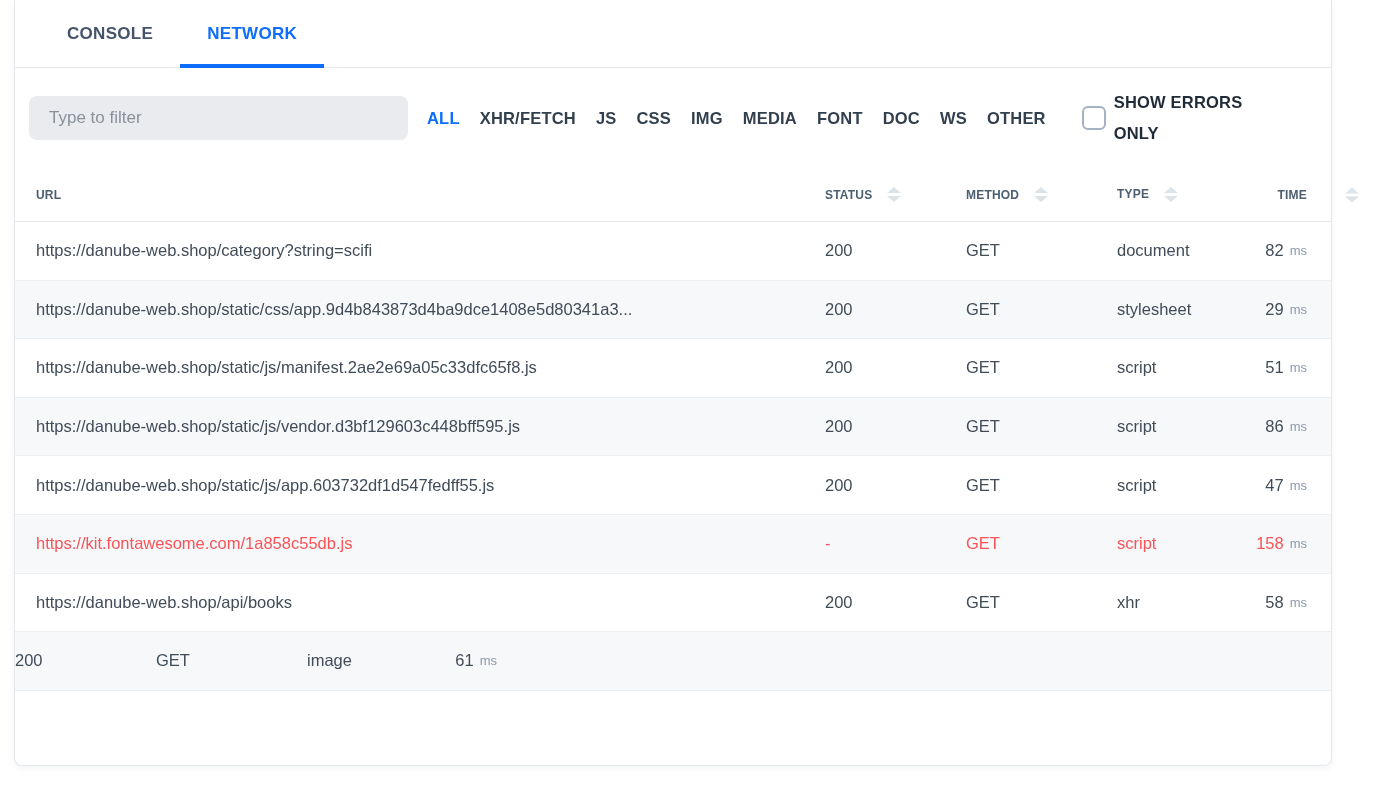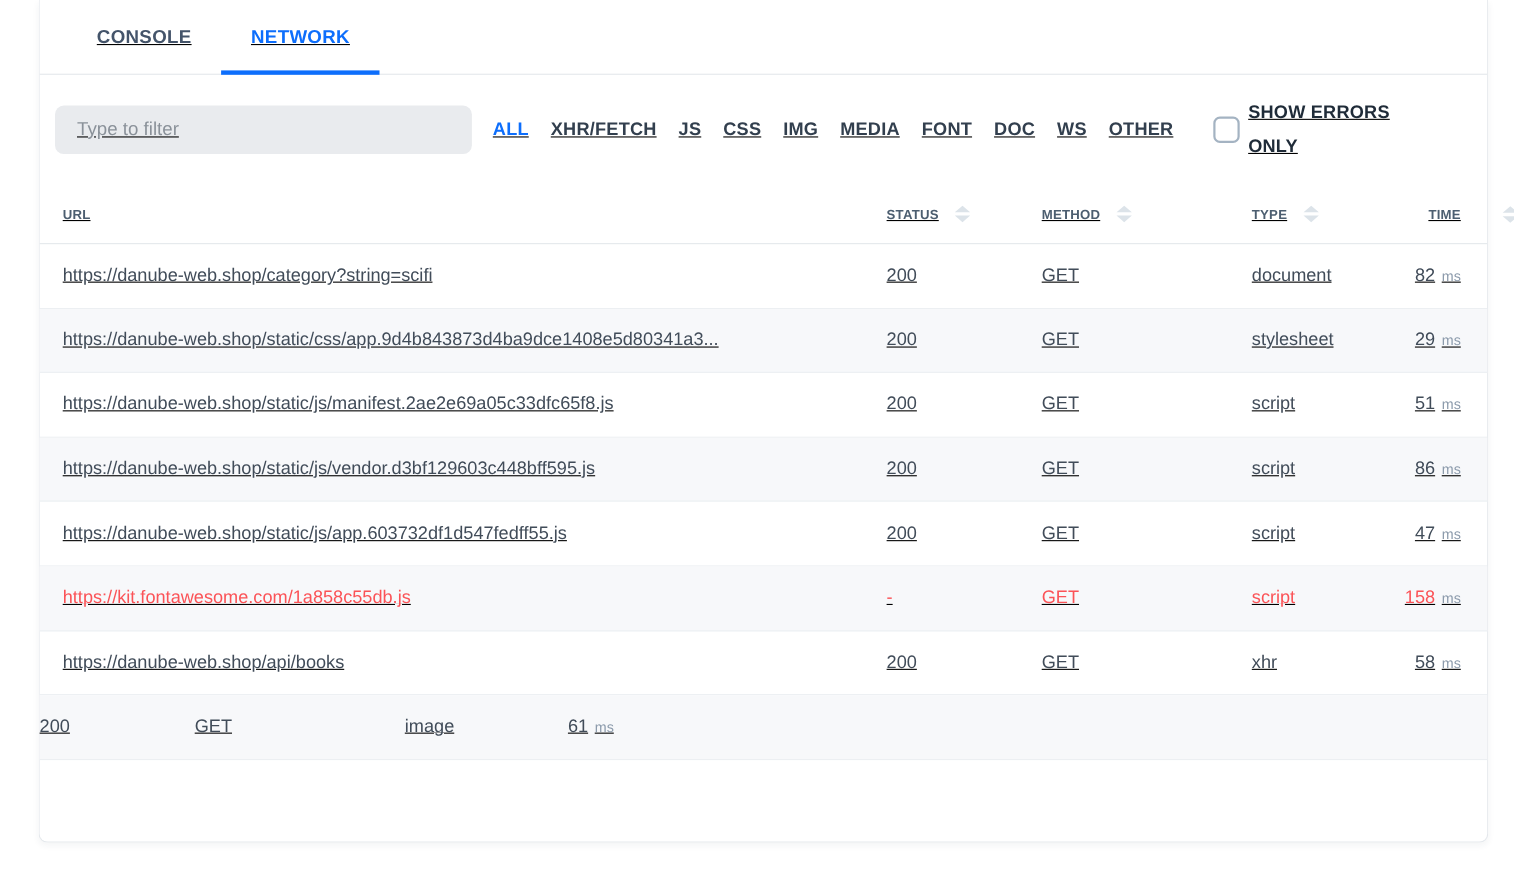--- a/index.html
+++ b/index.html
@@ -13,28 +13,27 @@
     --stripe:#f7f8fa;
     --border:#e4e8ec;
     --row-border:#eceff2;
     --sorticon:#dce3e9;
     --input-bg:#e9ebee;
   }
   *{margin:0;padding:0;box-sizing:border-box;}
   html,body{width:1376px;height:798px;background:#ffffff;font-family:"Liberation Sans", sans-serif;overflow:hidden;}
 
   .panel{
-    position:absolute;top:0;left:35px;width:1318px;height:766px;
+    position:absolute;top:0;left:14px;width:1318px;height:766px;
     background:#fff;
     border-left:1px solid var(--border);
     border-right:1px solid var(--border);
     border-bottom:1px solid var(--border);
     border-radius:0 0 8px 8px;
     box-shadow:0 3px 6px rgba(30,50,80,0.05);
-    text-decoration:underline;
   }
 
   
   .tabbar{height:68px;display:flex;align-items:stretch;padding-left:25px;border-bottom:1px solid var(--border);}
   .tab{display:flex;align-items:center;padding:0 27px;position:relative;
        font-size:17px;font-weight:700;letter-spacing:.3px;color:var(--tab-inactive);cursor:pointer;}
   .tab.active{color:var(--accent);}
   .tab.active::after{content:"";position:absolute;left:0;right:0;bottom:-1px;height:4px;background:var(--accent);}
 
   
@@ -54,21 +53,21 @@
   .thead{height:54px;display:flex;align-items:center;border-bottom:1px solid var(--border);
     font-size:12px;font-weight:700;letter-spacing:.2px;color:var(--slate-head);}
   .row{height:58.6px;display:flex;align-items:center;border-bottom:1px solid var(--row-border);
     font-size:16.5px;color:var(--row-text);}
   .row:nth-child(even){background:var(--stripe);}
   .row.error .c-url,.row.error .c-status,.row.error .c-method,.row.error .c-type,.row.error .num{color:var(--error);}
 
   .c-url{flex:1;min-width:0;padding-left:21px;padding-right:20px;white-space:nowrap;overflow:hidden;}
   .c-status{width:141px;flex:0 0 auto;display:flex;align-items:center;}
   .c-method{width:151px;flex:0 0 auto;display:flex;align-items:center;}
-  .c-type{width:120px;flex:0 0 auto;display:flex;align-items:center;margin-left:40px;}
+  .c-type{width:120px;flex:0 0 auto;display:flex;}
   .c-time{width:94px;flex:0 0 auto;display:flex;align-items:center;justify-content:flex-end;
     padding-right:24px;position:relative;}
   .num{font-size:16.5px;}
   .ms{font-size:13px;color:var(--ms);margin-left:6px;font-weight:400;}
 
   .sort{display:inline-flex;flex-direction:column;align-items:center;gap:3px;margin-left:15px;cursor:pointer;}
   .sort i{display:block;width:0;height:0;border-left:7px solid transparent;border-right:7px solid transparent;}
   .sort .s-up{border-bottom:6px solid var(--sorticon);}
   .sort .s-dn{border-top:6px solid var(--sorticon);}
   .c-time .sort{position:absolute;right:-28px;top:50%;transform:translateY(-50%);margin-left:0;}

